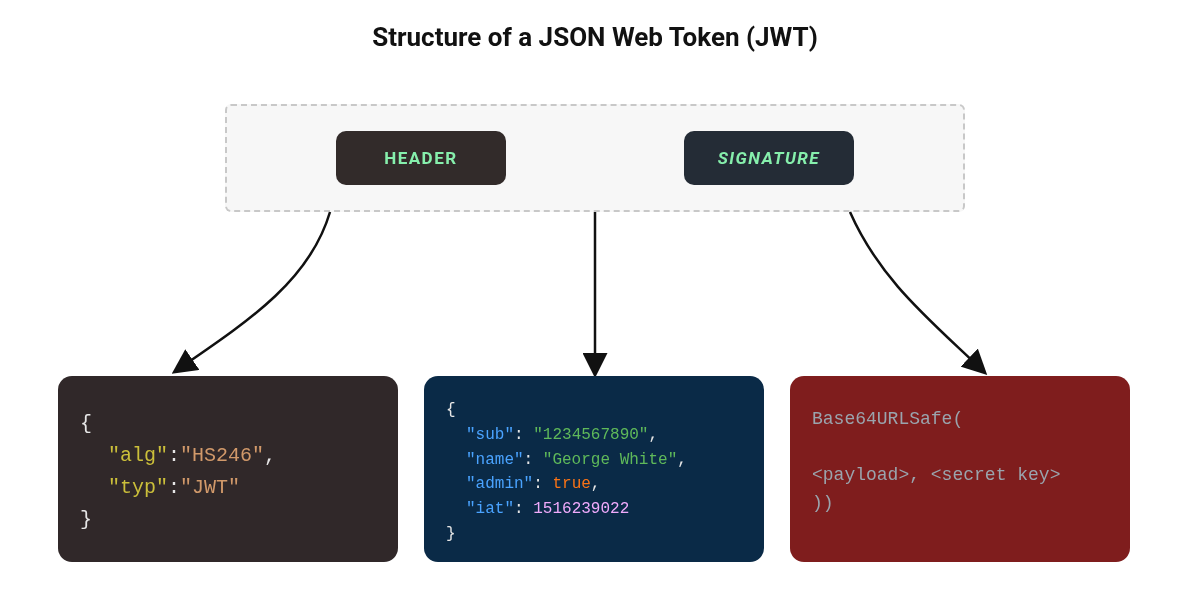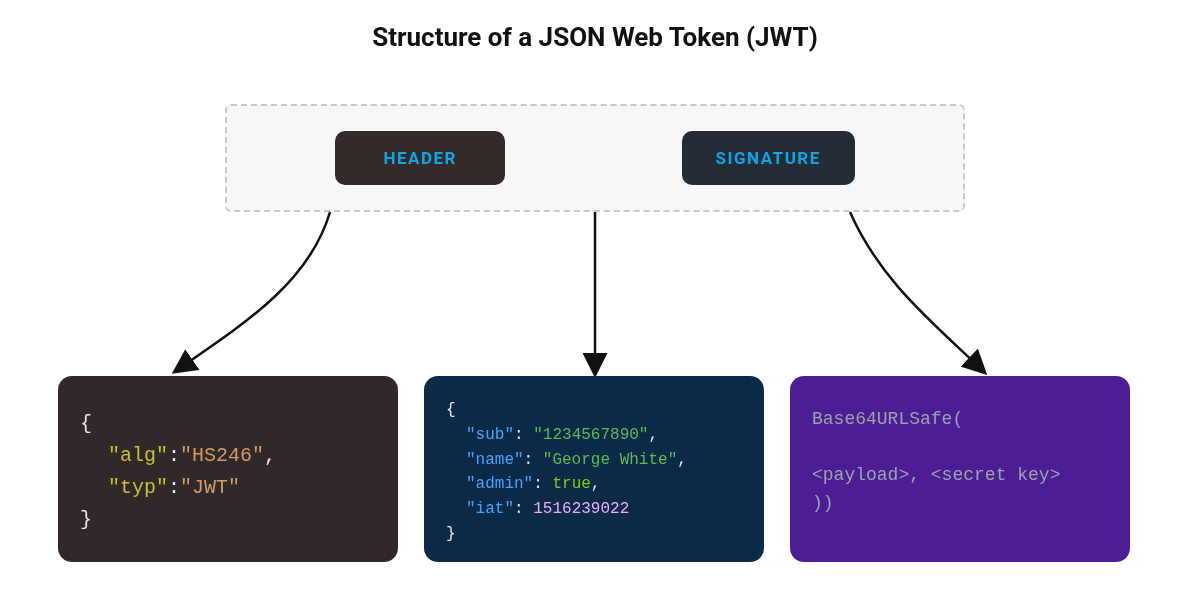--- a/index.html
+++ b/index.html
@@ -34,56 +34,56 @@
     justify-content: space-around;
     align-items: center;
     padding: 0 20px;
   }
   .pill {
     display: flex;
     align-items: center;
     justify-content: center;
     height: 54px;
     border-radius: 10px;
-    color: #0ea5e9;
+    color: #86efac;
     font-weight: 700;
     font-size: 17px;
     letter-spacing: 1.5px;
     padding: 0 34px;
     min-width: 170px;
   }
   .pill-header   { background: #322b2a; }
   .pill-payload  { background: #0a2a47; }
-  .pill-signature{ background: #242c36; }
+  .pill-signature{ background: #242c36; font-style: italic; }
 
   
   .arrows { position: absolute; top: 200px; left: 50px; width: 1090px; height: 180px; pointer-events: none; }
 
   
   .panel {
     position: absolute;
     top: 376px;
     width: 340px;
     height: 186px;
     border-radius: 14px;
     padding: 22px 22px;
     font-family: ui-monospace, Menlo, Consolas, "Courier New", monospace;
     font-size: 16px;
     line-height: 1.55;
     color: #d0d0d0;
   }
   .panel-header   { left: 58px;  background: #302829; color: #d6cfc9; font-size: 20px; line-height: 1.6; padding-top: 32px;}
   .panel-payload  { left: 424px; background: #0a2a47; }
-  .panel-signature{ left: 790px; background: #4c1d95; padding-top: 30px; font-size: 18px;}
+  .panel-signature{ left: 790px; background: #7f1d1d; padding-top: 30px; font-size: 18px;}
 
   .tok-key   { color: #cbbf3a; }
   .tok-key2  { color: #4aa3ff; }
   .tok-val   { color: #d1996a; }
   .tok-str   { color: #5fb95a; }
-  .tok-lit   { color: #84cc16; }
+  .tok-lit   { color: #f97316; }
   .tok-num   { color: #f0abfc; }
   .tok-gray  { color: #9aa4ad; }
   .tok-white { color: #e6e6e6; }
   .indent  { padding-left: 28px; display: block; }
   .indent2 { padding-left: 20px; display: block; }
 </style>
 </head>
 <body>
 
 <div class="title">Structure of a JSON Web Token (JWT)</div>

